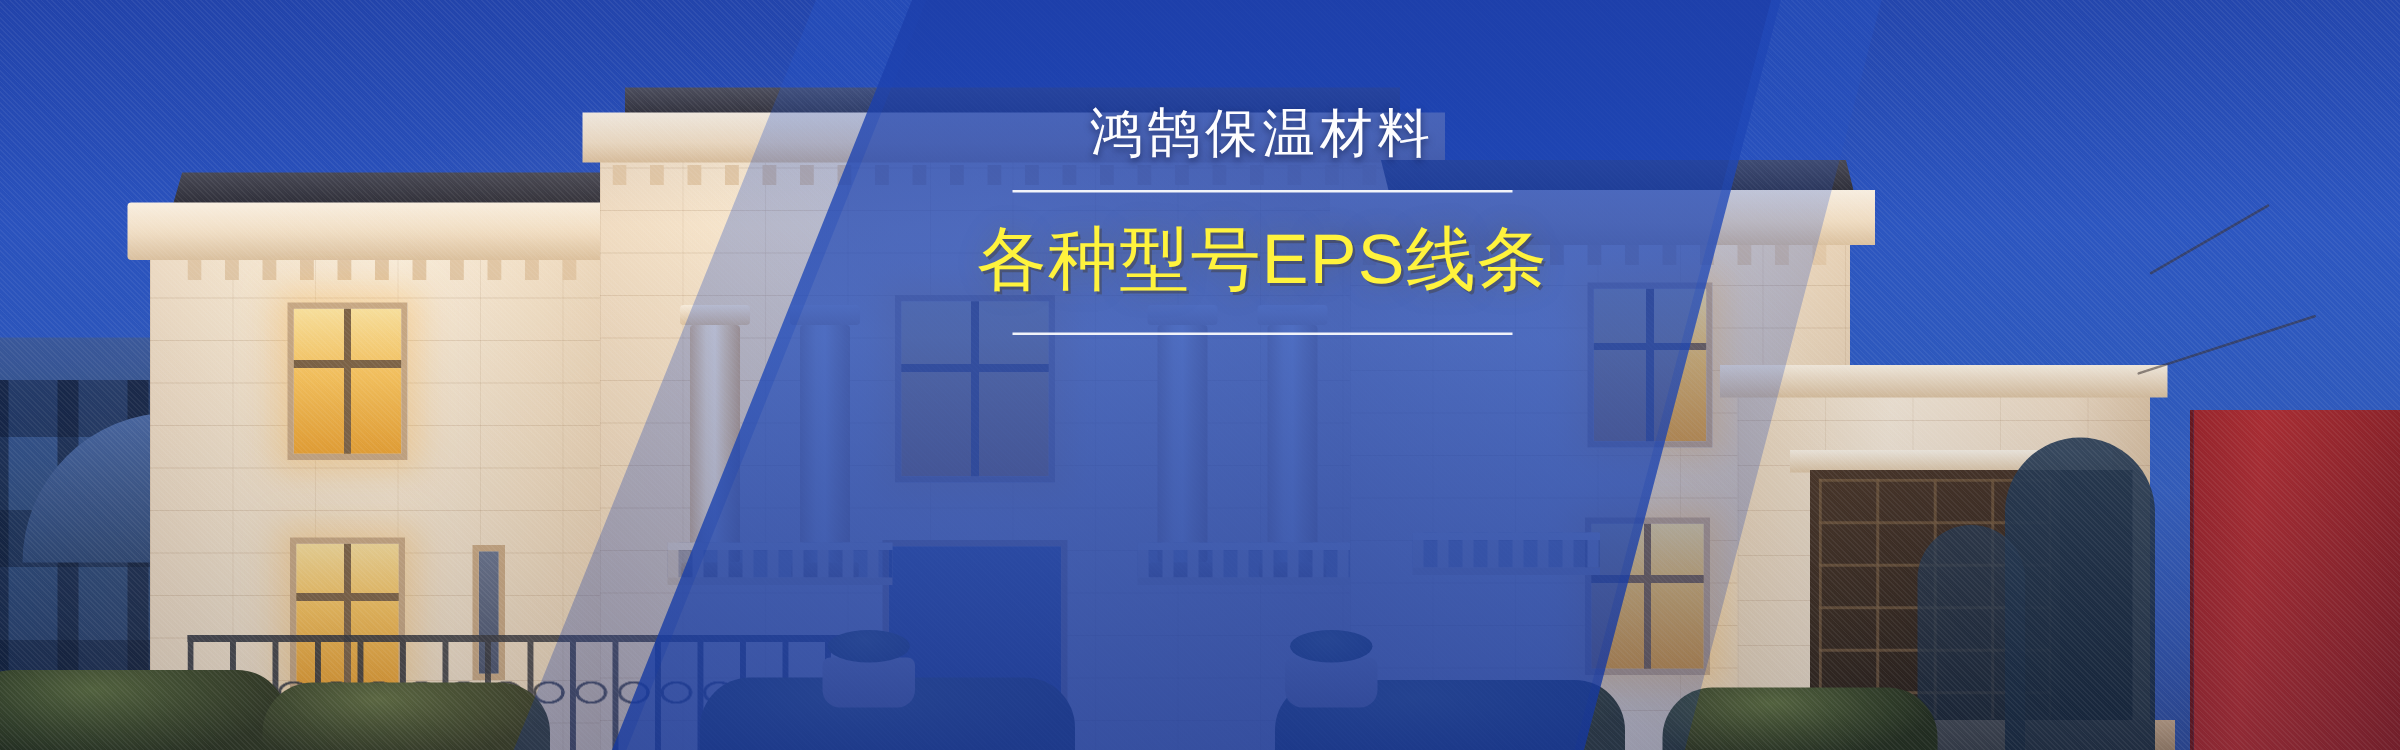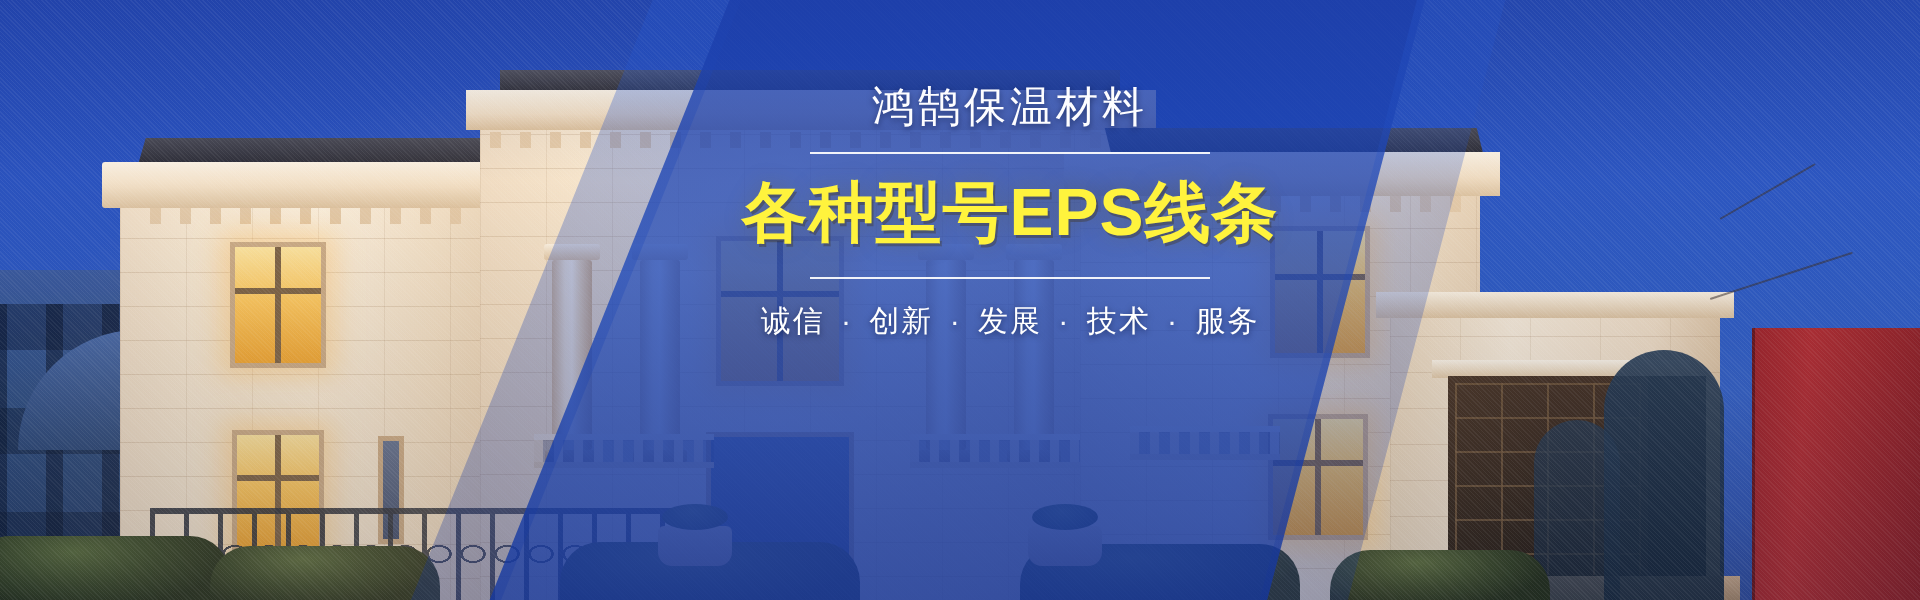--- a/index.html
+++ b/index.html
@@ -285,22 +285,22 @@
     text-shadow:0 2px 6px rgba(0,10,40,.55);
     white-space:nowrap;
   }
   .rule{
     width:400px;height:2px;margin:22px auto 0;
     background:#ffffff;opacity:.92;
   }
   .rule.bottom{margin:26px auto 0;}
   .head{
     color:#fff33d;
-    font-size:66px;
-    font-weight:700;
+    font-size:56px;
+    font-weight:400;
     line-height:1.17;
     letter-spacing:1px;
     margin-top:20px;
     text-shadow:2px 3px 0 rgba(60,40,0,.30), 0 0 22px rgba(120,90,0,.25);
     white-space:nowrap;
   }
   .head .l2{display:block;}
   .tagline{
     color:#ffffff;
     font-size:30px;
@@ -396,26 +396,15 @@
     <div class="brand">鸿鹄保温材料</div>
 
     <div class="rule"></div>
 
     <div class="head">
       <span>各种型号EPS线条</span>
     </div>
 
     <div class="rule bottom"></div>
 
-    <div class="tagline">
-      <span>诚信</span>
-      <span class="sep">·</span>
-      <span>创新</span>
-      <span class="sep">·</span>
-      <span>发展</span>
-      <span class="sep">·</span>
-      <span>技术</span>
-      <span class="sep">·</span>
-      <span>服务</span>
-    </div>
 
   </div>
 </div>
 
 </body></html>

